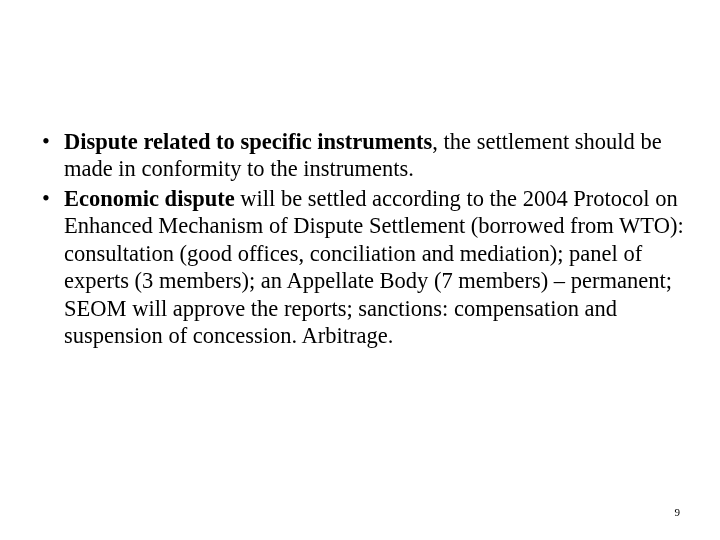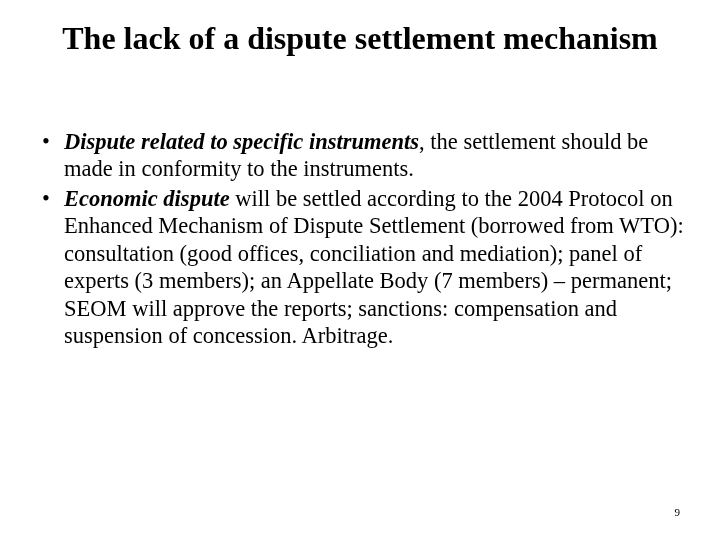--- a/index.html
+++ b/index.html
@@ -52,38 +52,36 @@
     text-align: left;
   }
   ul.bullets > li .bullet-dot {
     position: absolute;
     left: 20px;
     top: 0;
     font-size: 22.5px;
     line-height: 1.22;
   }
   .em-italic {
-    font-style: italic;
     font-weight: bold;
   }
   .slide-number {
     position: absolute;
     right: 40px;
     bottom: 22px;
     font-size: 11px;
     font-family: "Liberation Serif", serif;
     color: #000000;
   }
 </style>
 </head>
 <body>
 
 <div class="slide">
 
-  <div class="slide-title">The lack of a dispute settlement mechanism</div>
 
   <div class="body-block">
     <ul class="bullets">
       <li>
         <span class="bullet-dot">•</span>
         <span class="em-italic">Dispute related to specific instruments</span><span>, the settlement should be made in conformity to the instruments.</span>
       </li>
       <li>
         <span class="bullet-dot">•</span>
         <span class="em-italic">Economic dispute</span><span> will be settled according to the 2004 Protocol on Enhanced Mechanism of Dispute Settlement (borrowed from WTO): consultation (good offices, conciliation and mediation); panel of experts (3 members); an Appellate Body (7 members) – permanent; SEOM will approve the reports; sanctions: compensation and suspension of concession. Arbitrage.</span>

